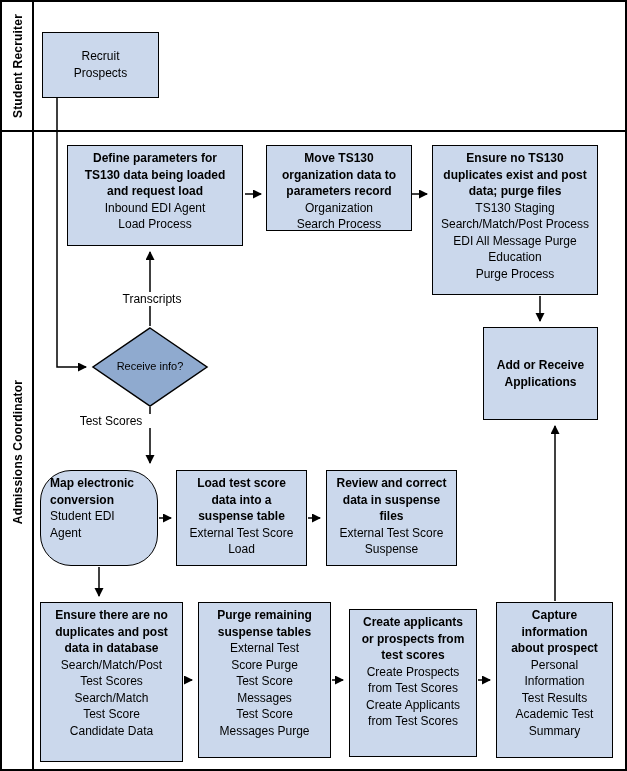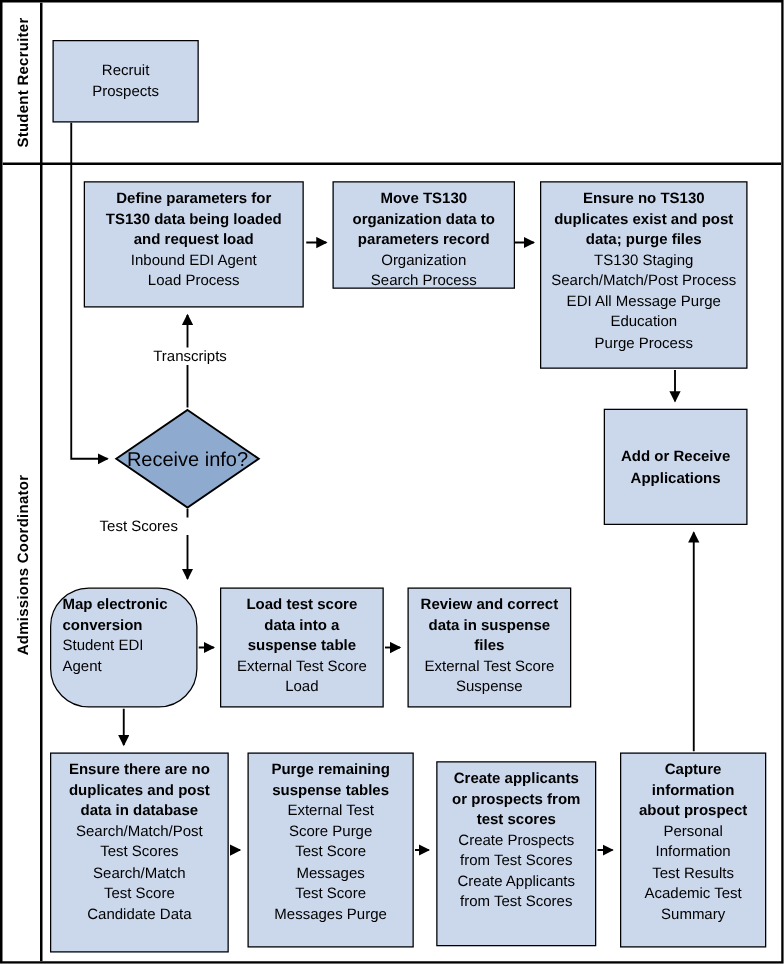--- a/index.html
+++ b/index.html
@@ -74,21 +74,21 @@
   }
   .edge-label {
     position: absolute;
     background: #fff;
     font-size: 12px;
     text-align: center;
     padding: 0 2px;
   }
   .diamond-label {
     position: absolute;
-    font-size: 16px;
+    font-size: 11px;
     text-align: center;
   }
 </style>
 </head>
 <body>
 
 <div id="canvas">
 
   <div class="vline"></div>
   <div class="hline"></div>
@@ -219,18 +219,18 @@
     <span class="t">Capture
 information
 about prospect</span>
     <span class="d">Personal
 Information
 Test Results
 Academic Test
 Summary</span>
   </div>
 
-  <div class="edge-label" style="left:104px;top:276px;width:88px;">Transcripts</div>
+  <div class="edge-label" style="left:104px;top:290px;width:88px;">Transcripts</div>
   <div class="edge-label" style="left:68px;top:412px;width:78px;">Test Scores</div>
 
   <div class="diamond-label" style="left:96px;top:358px;width:104px;">Receive info?</div>
 
 </div>
 
 </body></html>

